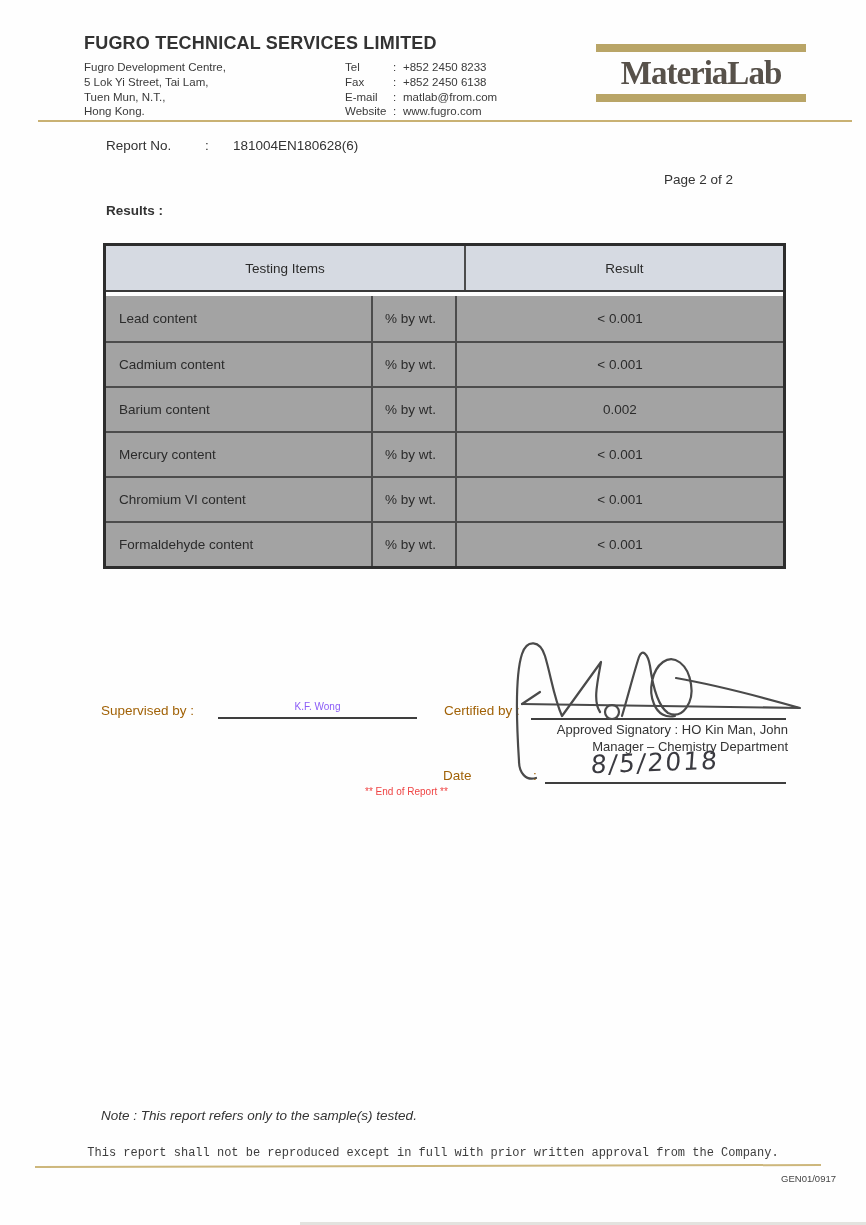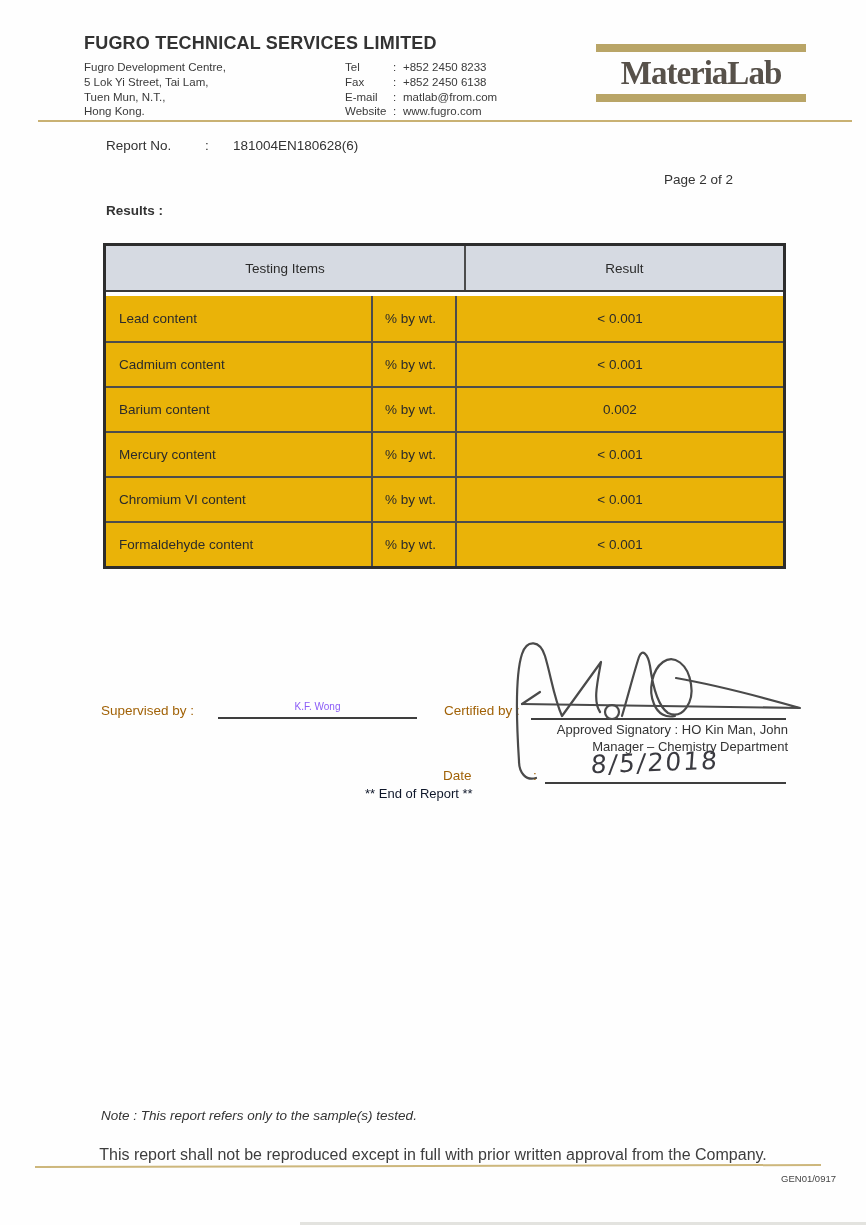--- a/index.html
+++ b/index.html
@@ -21,45 +21,45 @@
   .head-divider { position:absolute; left:38px; top:120px; width:814px; height:2px; background:#c9b173; }
 
   
   .report-row { position:absolute; left:106px; top:138px; font-size:13.5px; color:#333; }
   .report-row .r-label { display:inline-block; width:99px; }
   .report-row .r-sep { display:inline-block; width:28px; }
   .page-indicator { position:absolute; left:552px; top:172px; width:181px; text-align:right; font-size:13.5px; color:#333; }
   .results-label { position:absolute; left:106px; top:203px; font-size:13.5px; font-weight:bold; color:#333; }
 
   
-  .results-table { position:absolute; left:103px; top:243px; width:683px; border:3px solid #2d2d2d; background:#eab308; }
+  .results-table { position:absolute; left:103px; top:243px; width:683px; border:3px solid #2d2d2d; background:#a3a3a3; }
   .t-header { display:flex; height:46px; background:#d6dae2; border-bottom:2px solid #3a3a3a; font-size:13.5px; }
   .t-header .th-items { width:360px; border-right:2px solid #4c4c4c; display:flex; align-items:center; justify-content:center; }
   .t-header .th-result { flex:1; display:flex; align-items:center; justify-content:center; }
   .t-gap { height:4px; background:#fff; }
   .t-row { display:flex; height:45px; border-top:2px solid #4c4c4c; font-size:13.5px; }
   .t-row:first-child { border-top:none; }
   .td-item { width:267px; border-right:2px solid #4c4c4c; display:flex; align-items:center; padding-left:13px; }
   .td-unit { width:84px; border-right:2px solid #4c4c4c; display:flex; align-items:center; padding-left:12px; }
   .td-result { flex:1; display:flex; align-items:center; justify-content:center; }
 
   
   .signoff-label { position:absolute; font-size:13.5px; color:#a16207; }
   .sig-line { position:absolute; height:2px; background:#3e3e3e; }
   .supervised-name { position:absolute; left:218px; top:701px; width:199px; text-align:center; font-size:10px; color:#8b5cf6; }
   .approved-block { position:absolute; left:450px; top:722px; width:338px; text-align:right; font-size:13px; line-height:16.5px; color:#333; }
   .handwritten-date { position:absolute; left:575px; top:748px; width:160px; text-align:center;
       font-size:25px; color:#3a3a40; transform:rotate(-2deg) skewX(-6deg); letter-spacing:2px;
       font-family:"DejaVu Sans", sans-serif; }
-  .end-of-report { position:absolute; left:365px; top:786px; font-size:13px; color:#0f172a; }
+  .end-of-report { position:absolute; left:365px; top:786px; font-size:10px; color:#ef4444; }
   .signature-svg { position:absolute; left:498px; top:630px; }
 
   
   .note { position:absolute; left:101px; top:1108px; font-size:13.5px; font-style:italic; color:#333; }
-  .disclaimer { position:absolute; left:83px; top:1146px; width:700px; text-align:center; font-size:16px; color:#3d3d3d; }
+  .disclaimer { position:absolute; left:83px; top:1146px; width:700px; text-align:center; font-size:12px; color:#3d3d3d;font-family:Liberation Mono, monospace; }
   .footer-divider { position:absolute; left:35px; top:1165px; width:786px; height:2px; background:#cdb77c; transform:rotate(-0.15deg); }
   .form-code { position:absolute; left:660px; top:1173px; width:176px; text-align:right; font-size:9.5px; color:#444; }
   .scan-edge { position:absolute; left:300px; bottom:0; width:566px; height:3px; background:#e3e3df; }
 </style>
 </head>
 <body>
 
 <div class="page">
 
   <div class="company-name">FUGRO TECHNICAL SERVICES LIMITED</div>

